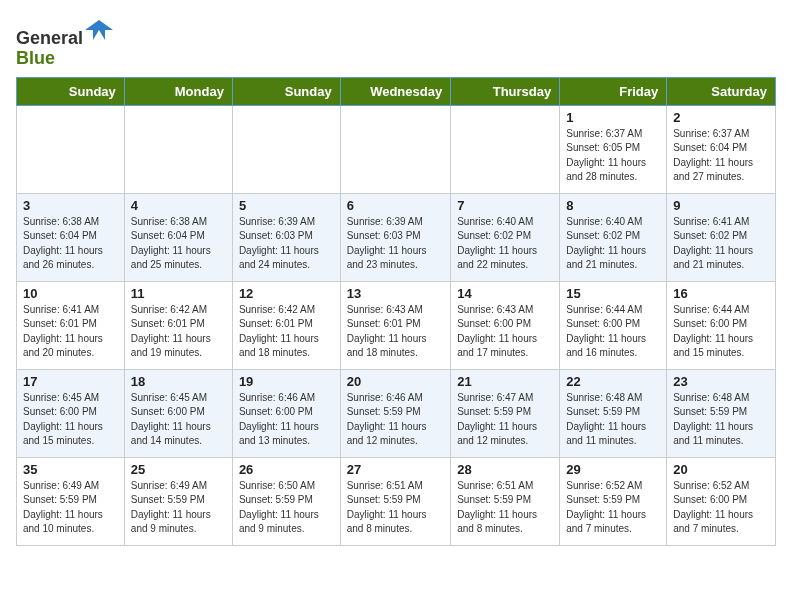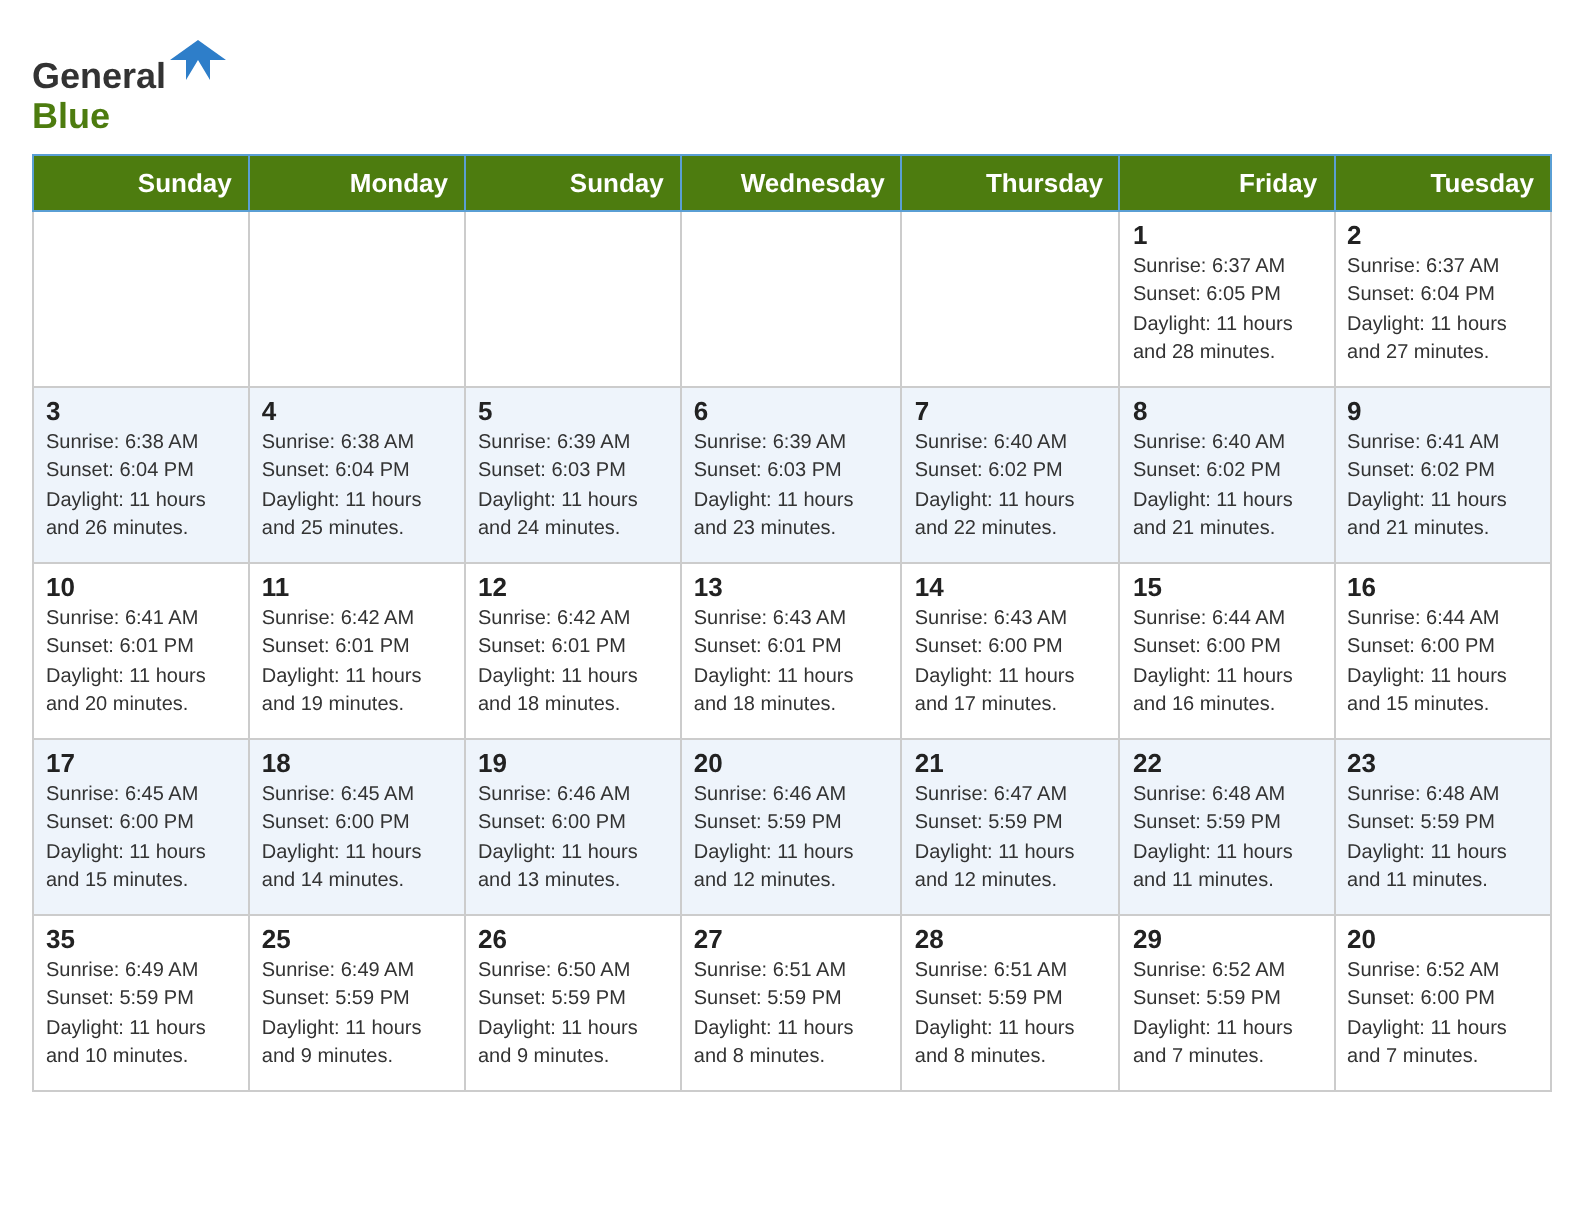--- a/index.html
+++ b/index.html
@@ -114,21 +114,21 @@
 
 <table class="calendar-table">
   <thead>
     <tr id="header-row">
         <th>Sunday</th>
         <th>Monday</th>
         <th>Sunday</th>
         <th>Wednesday</th>
         <th>Thursday</th>
         <th>Friday</th>
-        <th>Tuesday</th>
+        <th>Saturday</th>
       </tr>
   </thead>
   <tbody id="calendar-body">
       <tr>
         <td class="empty"></td>
         <td class="empty"></td>
         <td class="empty"></td>
         <td class="empty"></td>
         <td class="empty"></td>
         <td>

